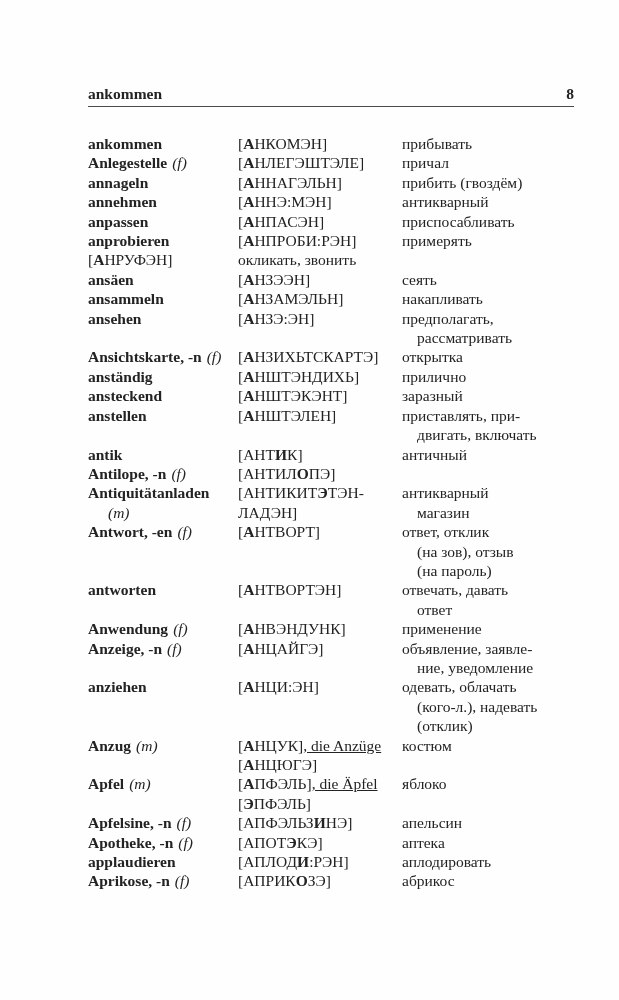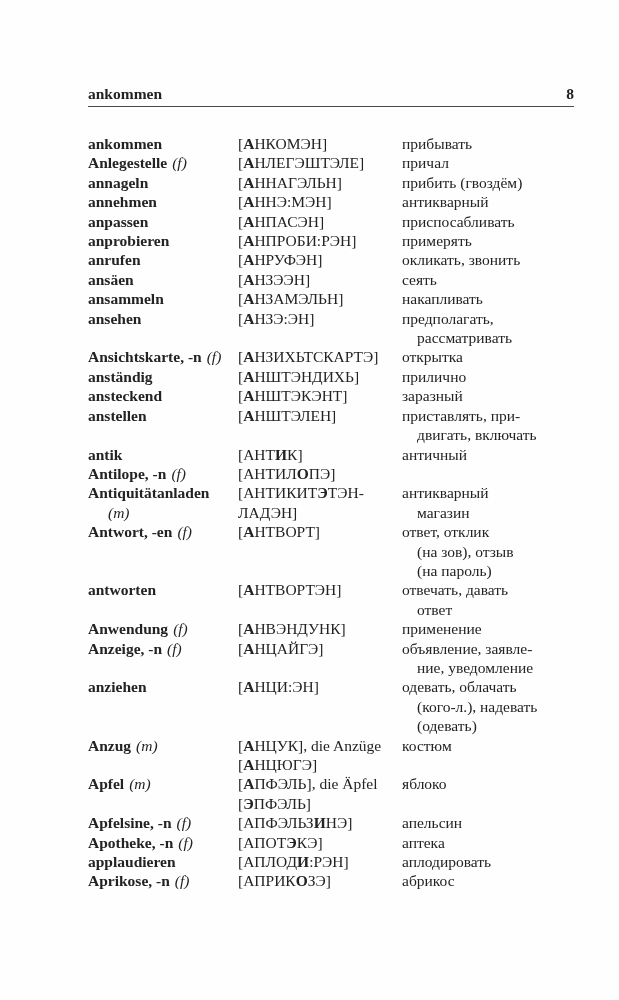--- a/index.html
+++ b/index.html
@@ -23,21 +23,21 @@
     display:grid;
     grid-template-columns:150px 164px 1fr;
     line-height:19.4px;
     white-space:nowrap;
   }
   .col-de{font-weight:bold;}
   .de-note{font-weight:normal;font-style:italic;}
   .de-note:not(:empty){margin-left:5px;}
   .col-tr{font-weight:normal;}
   .stress{font-weight:bold;}
-  .tr-note{font-weight:normal;}
+  .tr-note{font-weight:normal;text-decoration:underline;}
   .col-ru{font-weight:normal;}
   .indent{padding-left:15px;}
 </style>
 </head>
 <body>
 
 <div class="page">
   <div class="content">
     <div class="running-head">
       <span>ankommen</span>
@@ -75,21 +75,20 @@
     <span class="col-ru">приспосабливать</span>
   </div>
 
   <div class="line">
     <span class="col-de"><span>anprobieren</span><span class="de-note"></span></span>
     <span class="col-tr"><span>[</span><span class="stress">А</span><span>НПРОБИ:РЭН]</span><span class="tr-note"></span></span>
     <span class="col-ru">примерять</span>
   </div>
 
   <div class="line">
-    <span class="col-de"><span>anrufen</span><span class="de-note"></span></span>
     <span class="col-tr"><span>[</span><span class="stress">А</span><span>НРУФЭН]</span><span class="tr-note"></span></span>
     <span class="col-ru">окликать, звонить</span>
   </div>
 
   <div class="line">
     <span class="col-de"><span></span><span class="de-note"></span></span>
     <span class="col-tr"><span></span><span class="stress"></span><span></span><span class="tr-note"></span></span>
   </div>
 
   <div class="line">
@@ -225,21 +224,21 @@
 
   <div class="line">
     <span class="col-de"><span></span><span class="de-note"></span></span>
     <span class="col-tr"><span></span><span class="stress"></span><span></span><span class="tr-note"></span></span>
     <span class="col-ru indent">(кого-л.), надевать</span>
   </div>
 
   <div class="line">
     <span class="col-de"><span></span><span class="de-note"></span></span>
     <span class="col-tr"><span></span><span class="stress"></span><span></span><span class="tr-note"></span></span>
-    <span class="col-ru indent">(одевать)</span>
+    <span class="col-ru indent">(отклик)</span>
   </div>
 
   <div class="line">
     <span class="col-de"><span>Anzug</span><span class="de-note">(m)</span></span>
     <span class="col-tr"><span>[</span><span class="stress">А</span><span>НЦУК]</span><span class="tr-note">, die Anzüge</span></span>
     <span class="col-ru">костюм</span>
   </div>
 
   <div class="line">
     <span class="col-de"><span></span><span class="de-note"></span></span>

